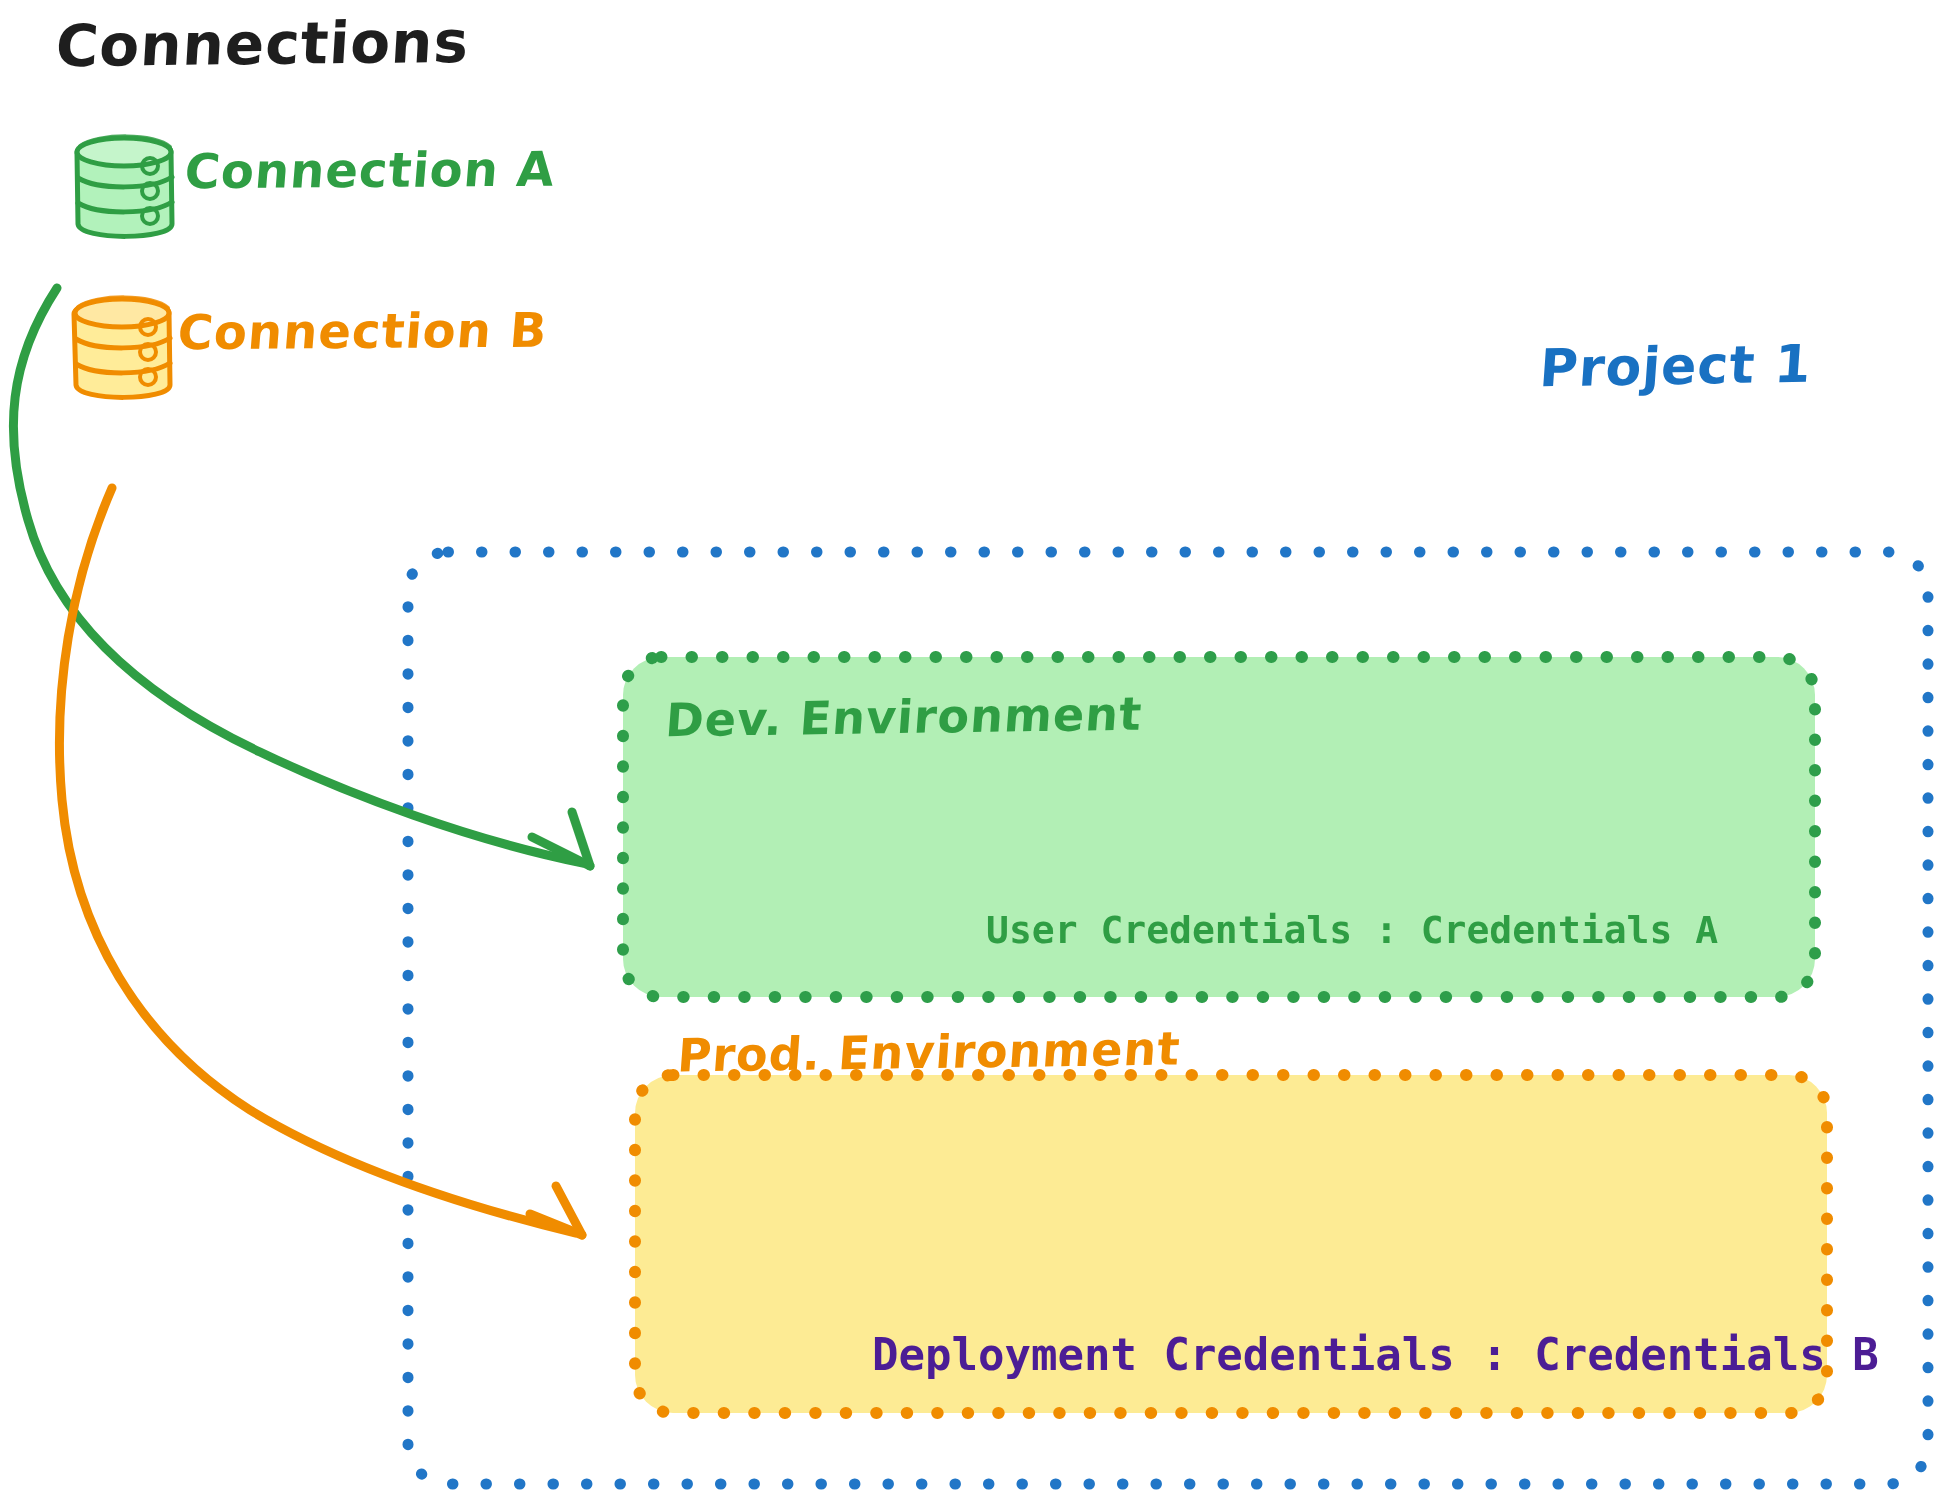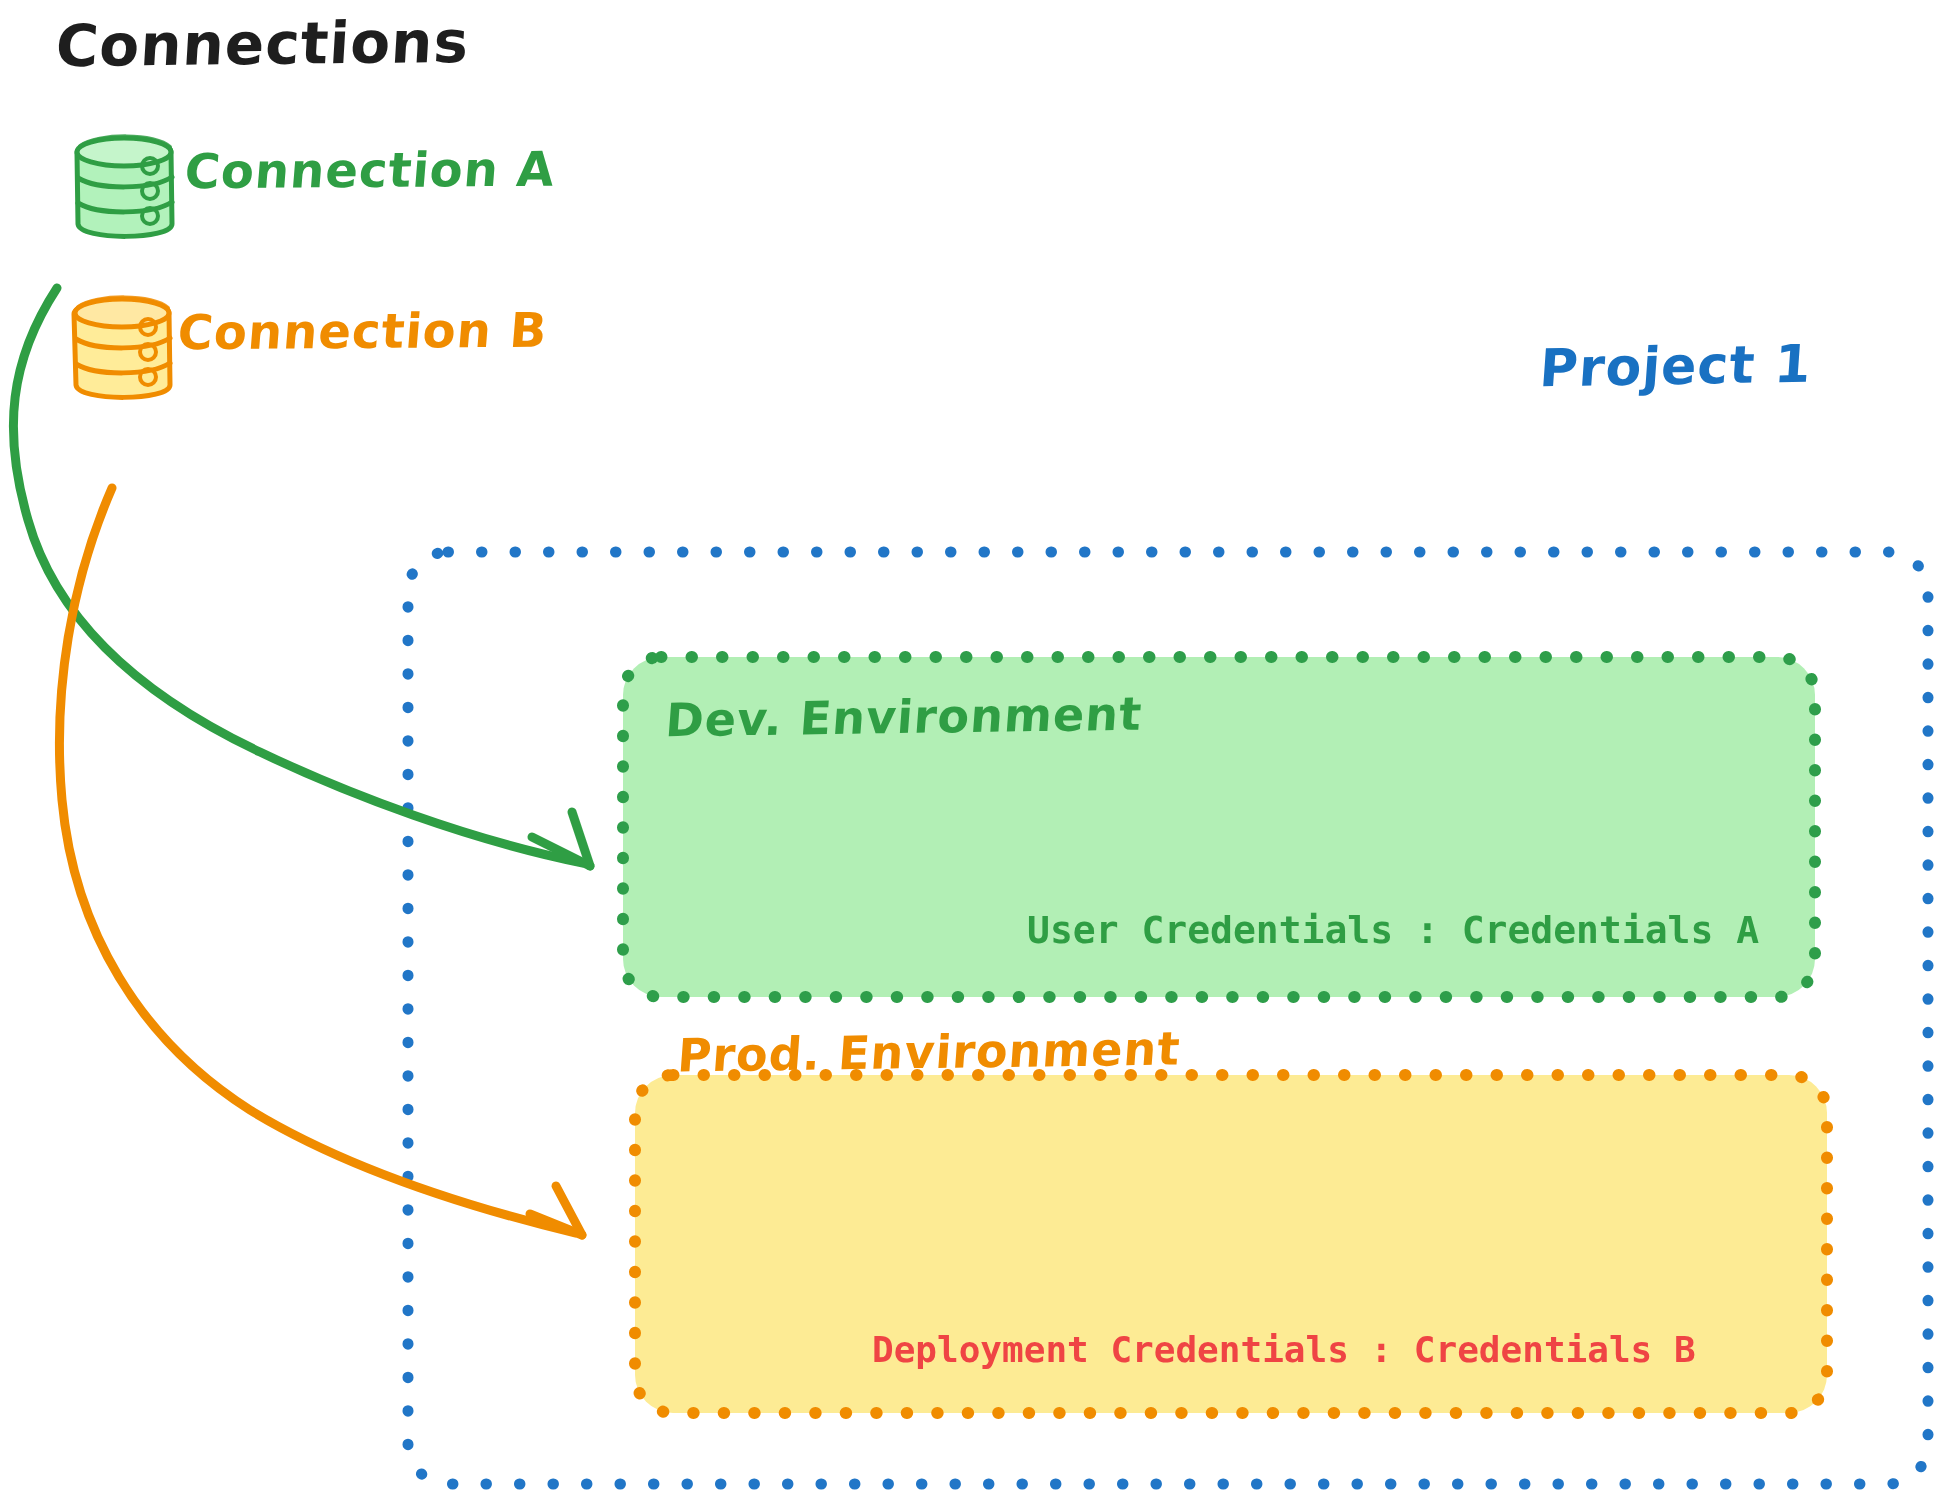--- a/index.html
+++ b/index.html
@@ -74,31 +74,31 @@
     transform: skewX(-5deg) rotate(-0.8deg);
   }
   #label-prod-env {
     left: 678px;
     top: 1025px;
     font-size: 46px;
     color: #f08c00;
     transform: skewX(-5deg) rotate(-0.8deg);
   }
   #label-dev-credentials {
-    left: 1027px;
+    left: 986px;
     top: 908px;
     font-size: 38px;
     color: #2f9e44;
     letter-spacing: 0px;
   }
   #label-prod-credentials {
     left: 872px;
     top: 1329px;
-    font-size: 36px;
-    color: #ef4444;
+    font-size: 44px;
+    color: #4c1d95;
     letter-spacing: 0px;
   }
 </style>
 </head>
 <body>
 
 <div id="canvas">
 
   <svg class="layer" viewBox="0 0 1948 1506">
 

